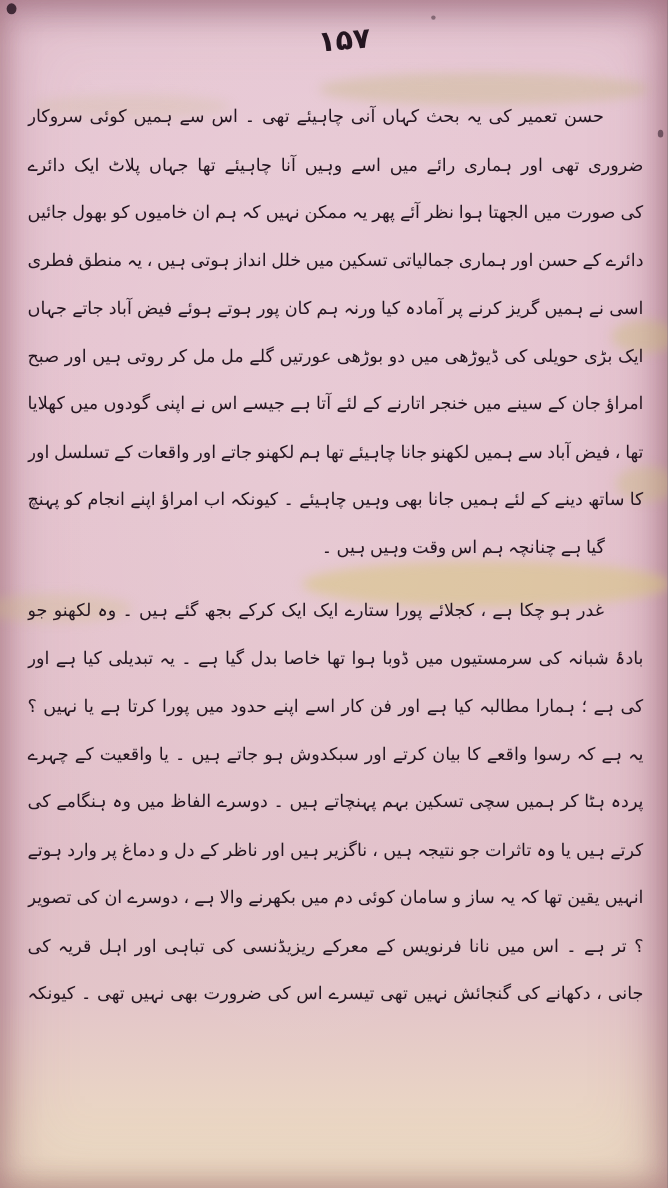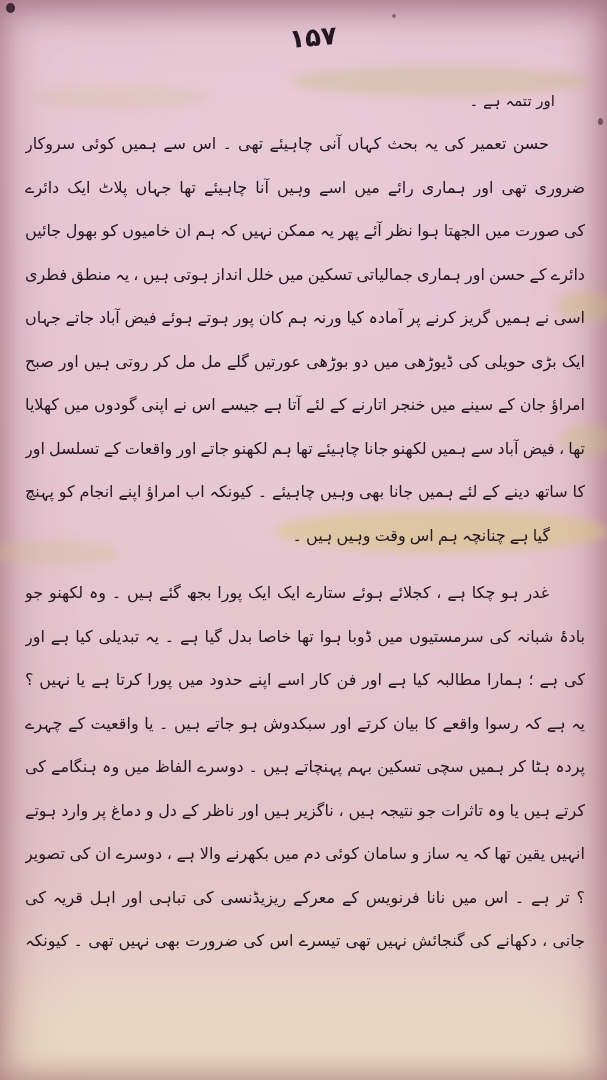--- a/index.html
+++ b/index.html
@@ -75,32 +75,31 @@
   <div class="stain s4"></div>
   <div class="stain s5"></div>
   <div class="stain s6"></div>
   <div class="speck k1"></div>
   <div class="speck k2"></div>
   <div class="speck k3"></div>
 
   <div class="pageno" lang="ur">۱۵۷</div>
 
   <div class="content" lang="ur" dir="rtl">
-    <div class="tatimma">اور تتمہ ہے ۔</div>
     <div class="line indent">حسن تعمیر کی یہ بحث کہاں آنی چاہیئے تھی ۔ اس سے ہمیں کوئی سروکار نہیں ، یہ بحث</div>
     <div class="line">ضروری تھی اور ہماری رائے میں اسے وہیں آنا چاہیئے تھا جہاں پلاٹ ایک دائرے</div>
     <div class="line">کی صورت میں الجھتا ہوا نظر آئے پھر یہ ممکن نہیں کہ ہم ان خامیوں کو بھول جائیں جو اس</div>
     <div class="line">دائرے کے حسن اور ہماری جمالیاتی تسکین میں خلل انداز ہوتی ہیں ، یہ منطق فطری ہے</div>
     <div class="line">اسی نے ہمیں گریز کرنے پر آمادہ کیا ورنہ ہم کان پور ہوتے ہوئے فیض آباد جاتے جہاں</div>
     <div class="line">ایک بڑی حویلی کی ڈیوڑھی میں دو بوڑھی عورتیں گلے مل مل کر روتی ہیں اور صبح کو وہ نوجوان</div>
     <div class="line">امراؤ جان کے سینے میں خنجر اتارنے کے لئے آتا ہے جیسے اس نے اپنی گودوں میں کھلایا</div>
     <div class="line">تھا ، فیض آباد سے ہمیں لکھنو جانا چاہیئے تھا ہم لکھنو جاتے اور واقعات کے تسلسل اور بہاؤ</div>
     <div class="line">کا ساتھ دینے کے لئے ہمیں جانا بھی وہیں چاہیئے ۔ کیونکہ اب امراؤ اپنے انجام کو پہنچ</div>
     <div class="line short">گیا ہے چنانچہ ہم اس وقت وہیں ہیں ۔</div>
-    <div class="line indent para2">غدر ہو چکا ہے ، کجلائے ہوئے ستارے ایک ایک پورا بجھ گئے ہیں ۔ وہ لکھنو جو</div>
+    <div class="line indent para2">غدر ہو چکا ہے ، کجلائے پورا ستارے ایک ایک کرکے بجھ گئے ہیں ۔ وہ لکھنو جو</div>
     <div class="line">بادۂ شبانہ کی سرمستیوں میں ڈوبا ہوا تھا خاصا بدل گیا ہے ۔ یہ تبدیلی کیا ہے اور کس نوعیت</div>
     <div class="line">کی ہے ؛ ہمارا مطالبہ کیا ہے اور فن کار اسے اپنے حدود میں پورا کرتا ہے یا نہیں ؟ دیکھنا</div>
     <div class="line">یہ ہے کہ رسوا واقعے کا بیان کرتے اور سبکدوش ہو جاتے ہیں ۔ یا واقعیت کے چہرے سے</div>
     <div class="line">پردہ ہٹا کر ہمیں سچی تسکین بہم پہنچاتے ہیں ۔ دوسرے الفاظ میں وہ ہنگامے کی تاریخ پیش</div>
     <div class="line">کرتے ہیں یا وہ تاثرات جو نتیجہ ہیں ، ناگزیر ہیں اور ناظر کے دل و دماغ پر وارد ہوتے ہیں</div>
     <div class="line">انہیں یقین تھا کہ یہ ساز و سامان کوئی دم میں بکھرنے والا ہے ، دوسرے ان کی تصویر مختصر</div>
     <div class="line">؟ تر ہے ۔ اس میں نانا فرنویس کے معرکے ریزیڈنسی کی تباہی اور اہل قریہ کی سخت</div>
     <div class="line">جانی ، دکھانے کی گنجائش نہیں تھی تیسرے اس کی ضرورت بھی نہیں تھی ۔ کیونکہ یہ ان کے</div>
   </div>
 

